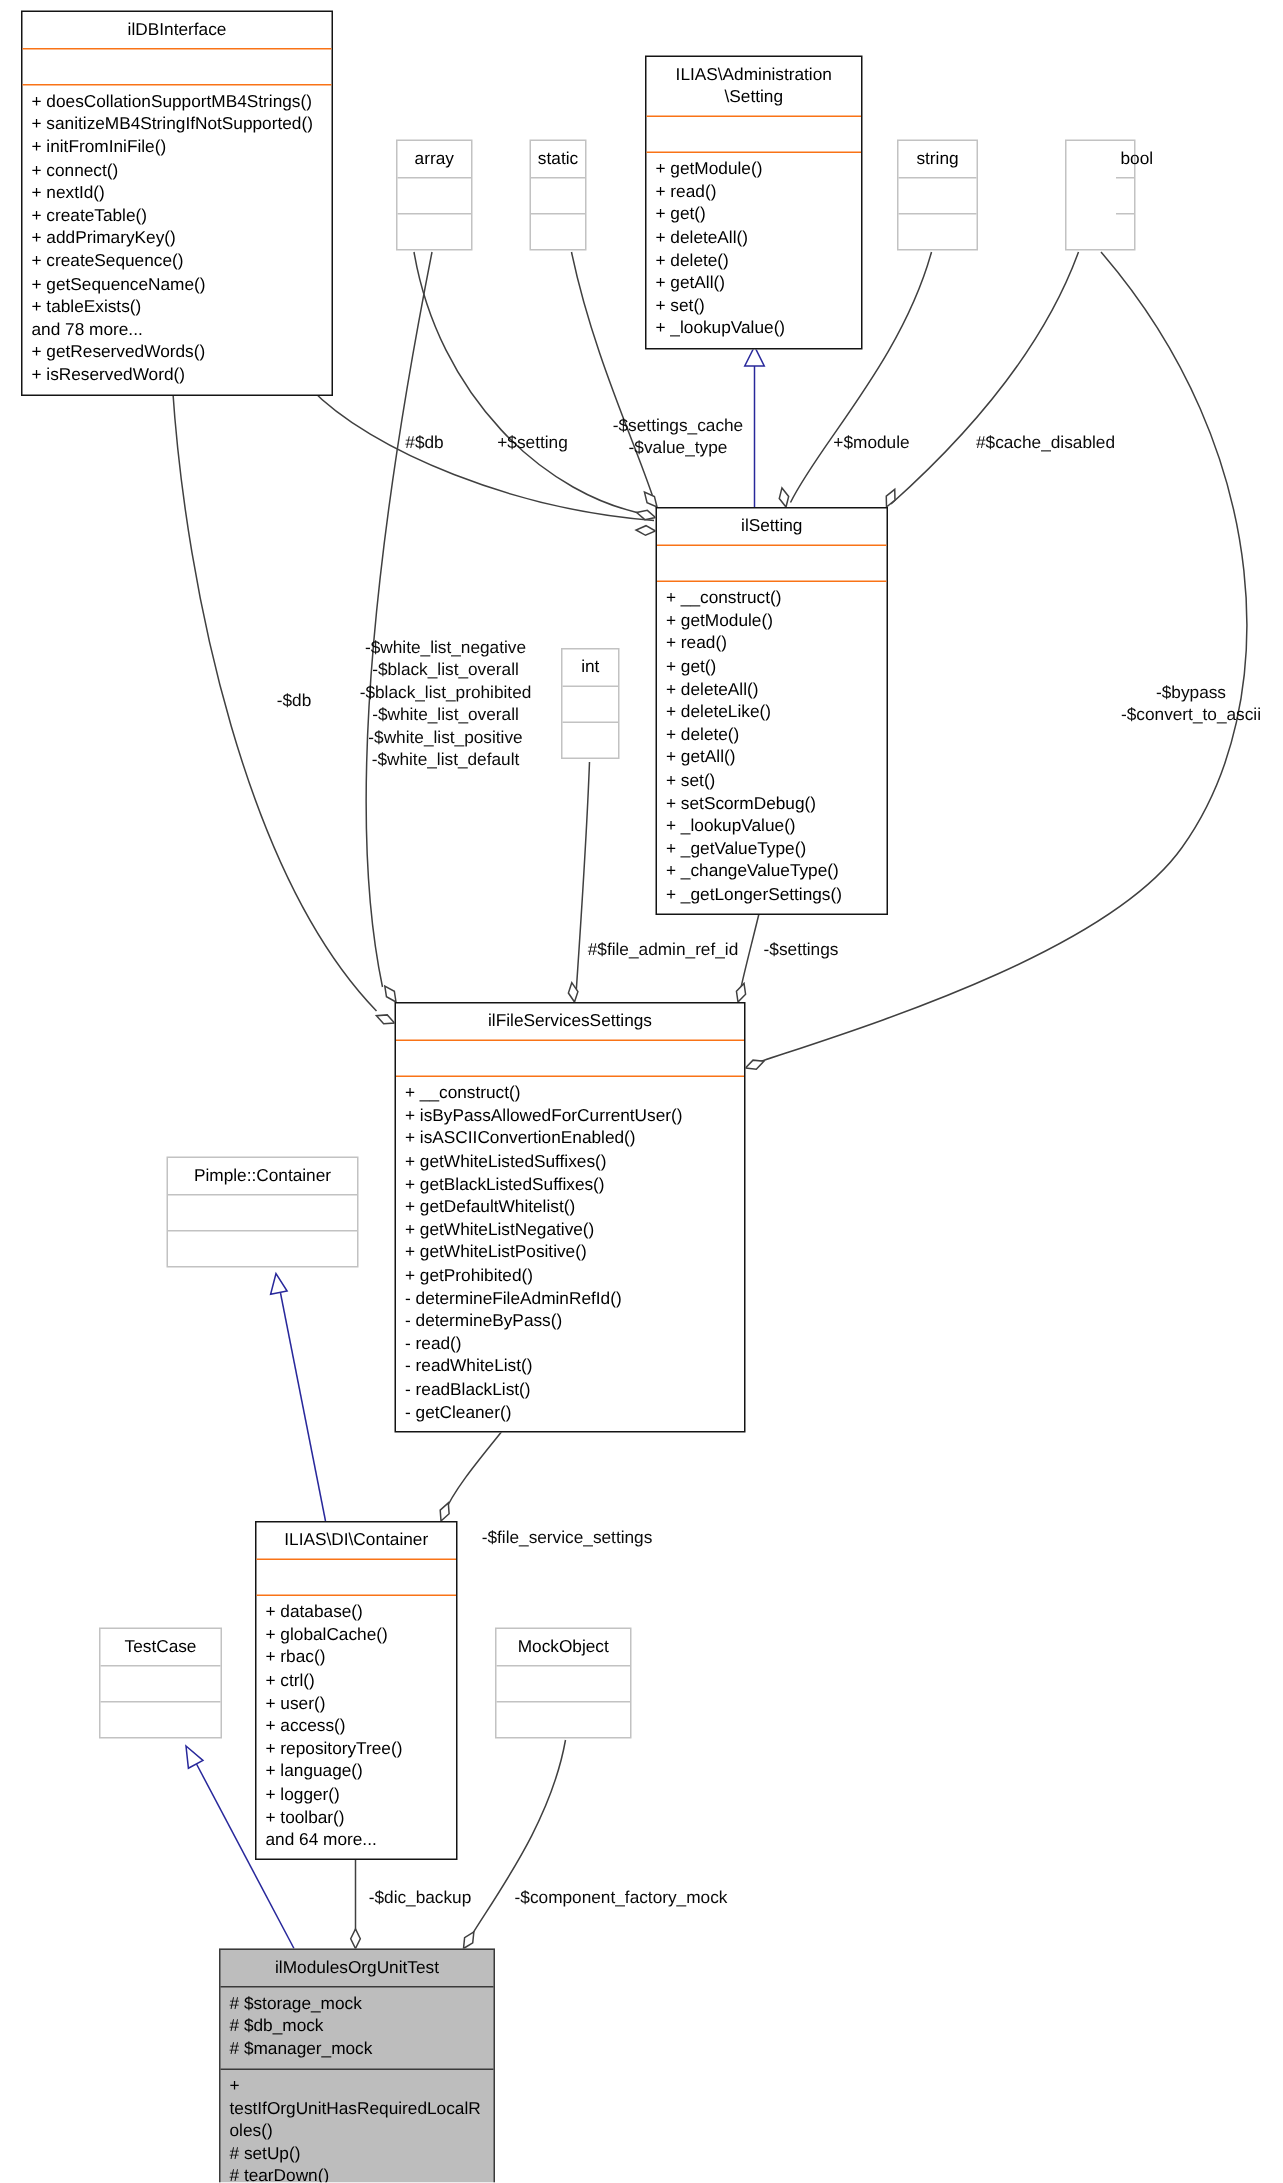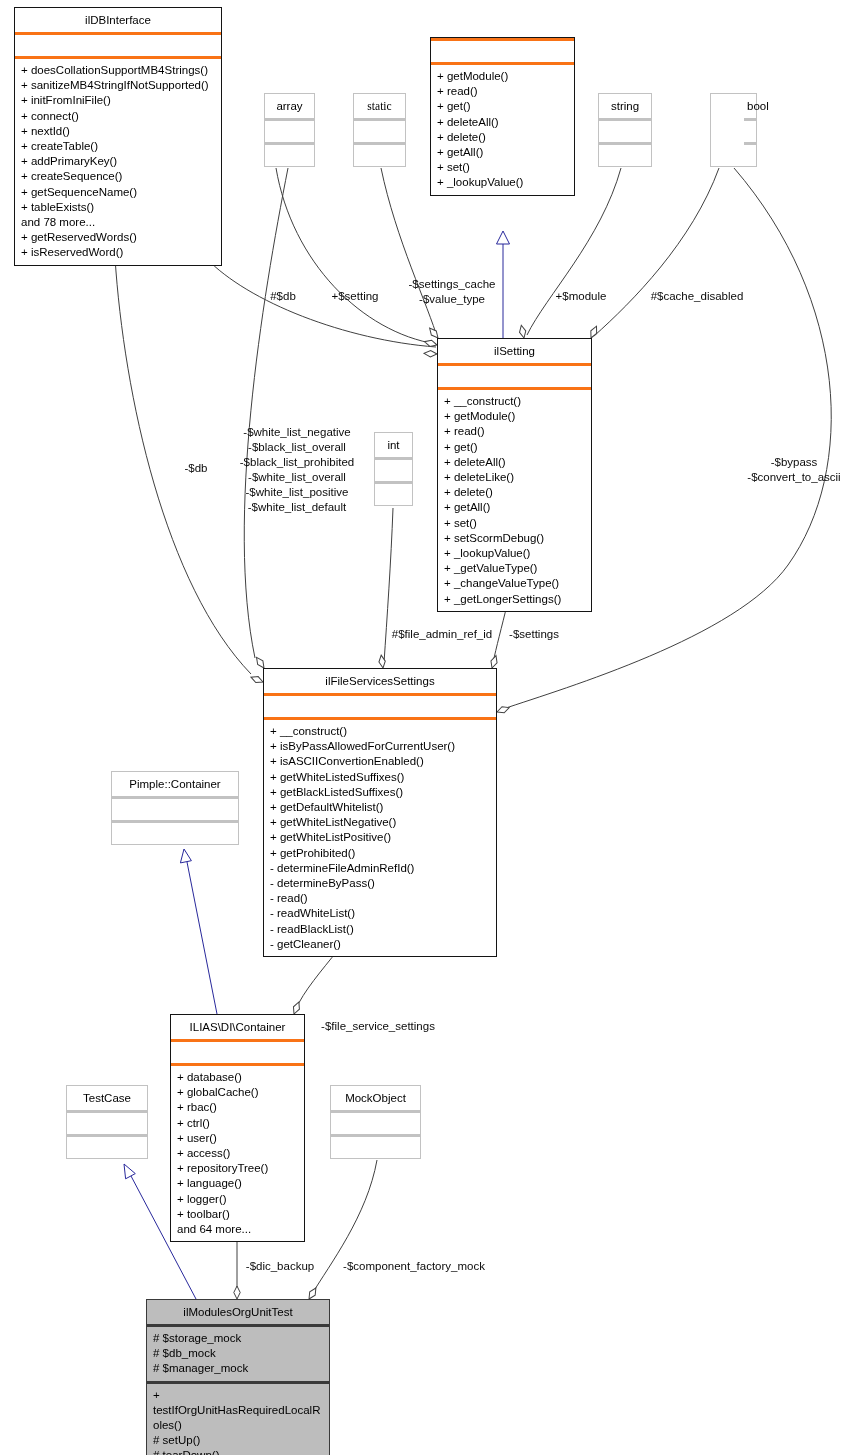--- a/index.html
+++ b/index.html
@@ -8,21 +8,21 @@
   svg.edges{position:absolute;left:0;top:0;}
   .agg{fill:none;stroke:#404040;stroke-width:1;}
   .inh{fill:none;stroke:#28289b;stroke-width:1;}
   .diamond{fill:#ffffff;stroke:#404040;stroke-width:1;}
   .tri{fill:#ffffff;stroke:#28289b;stroke-width:1;}
   .uml-box{position:absolute;background:#fff;border:1px solid #141414;box-sizing:border-box;
            font-size:11.5px;}
   .uml-box.ext{border-color:#c2c2c2;}
   .uml-box.gray{background:#bdbdbd;border-color:#3a3a3a;}
   .uml-title{text-align:center;padding:5px 3px 4px 3px;line-height:15px;white-space:pre-line;}
-  .uml-sec{border-top:3px solid #f97316;min-height:24px;padding:4px 4px 4px 6px;box-sizing:border-box;}
+  .uml-sec{border-top:1px solid #f97316;min-height:24px;padding:4px 4px 4px 6px;box-sizing:border-box;}
   .ext .uml-sec{border-top-color:#c2c2c2;}
   .gray .uml-sec{border-top-color:#3a3a3a;}
   .uml-line{line-height:15.2px;overflow-wrap:anywhere;}
   .edge-label{position:absolute;transform:translate(-50%,-50%);white-space:pre;
               text-align:center;font-size:11.5px;line-height:15px;color:#0a0a0a;}
 </style>
 </head>
 <body>
 
 <div class="canvas">
@@ -111,27 +111,29 @@
         <div class="uml-line">+ isReservedWord()</div>
       </div>
   </div>
 
   <div class="uml-box ext" style="left:264px;top:93px;width:51px;">
     <div class="uml-title">array</div>
     <div class="uml-sec"></div>
     <div class="uml-sec"></div>
   </div>
 
-  <div class="uml-box ext" style="left:353px;top:93px;width:53px;font-family:Liberation Serif, serif;">
+  <div class="uml-box ext" style="left:353px;top:93px;width:38px;">
     <div class="uml-title">static</div>
     <div class="uml-sec"></div>
     <div class="uml-sec"></div>
   </div>
 
   <div class="uml-box" style="left:430px;top:37px;width:145px;">
+    <div class="uml-title">ILIAS\Administration
+\Setting</div>
     <div class="uml-sec"></div>
     <div class="uml-sec">
         <div class="uml-line">+ getModule()</div>
         <div class="uml-line">+ read()</div>
         <div class="uml-line">+ get()</div>
         <div class="uml-line">+ deleteAll()</div>
         <div class="uml-line">+ delete()</div>
         <div class="uml-line">+ getAll()</div>
         <div class="uml-line">+ set()</div>
         <div class="uml-line">+ _lookupValue()</div>

